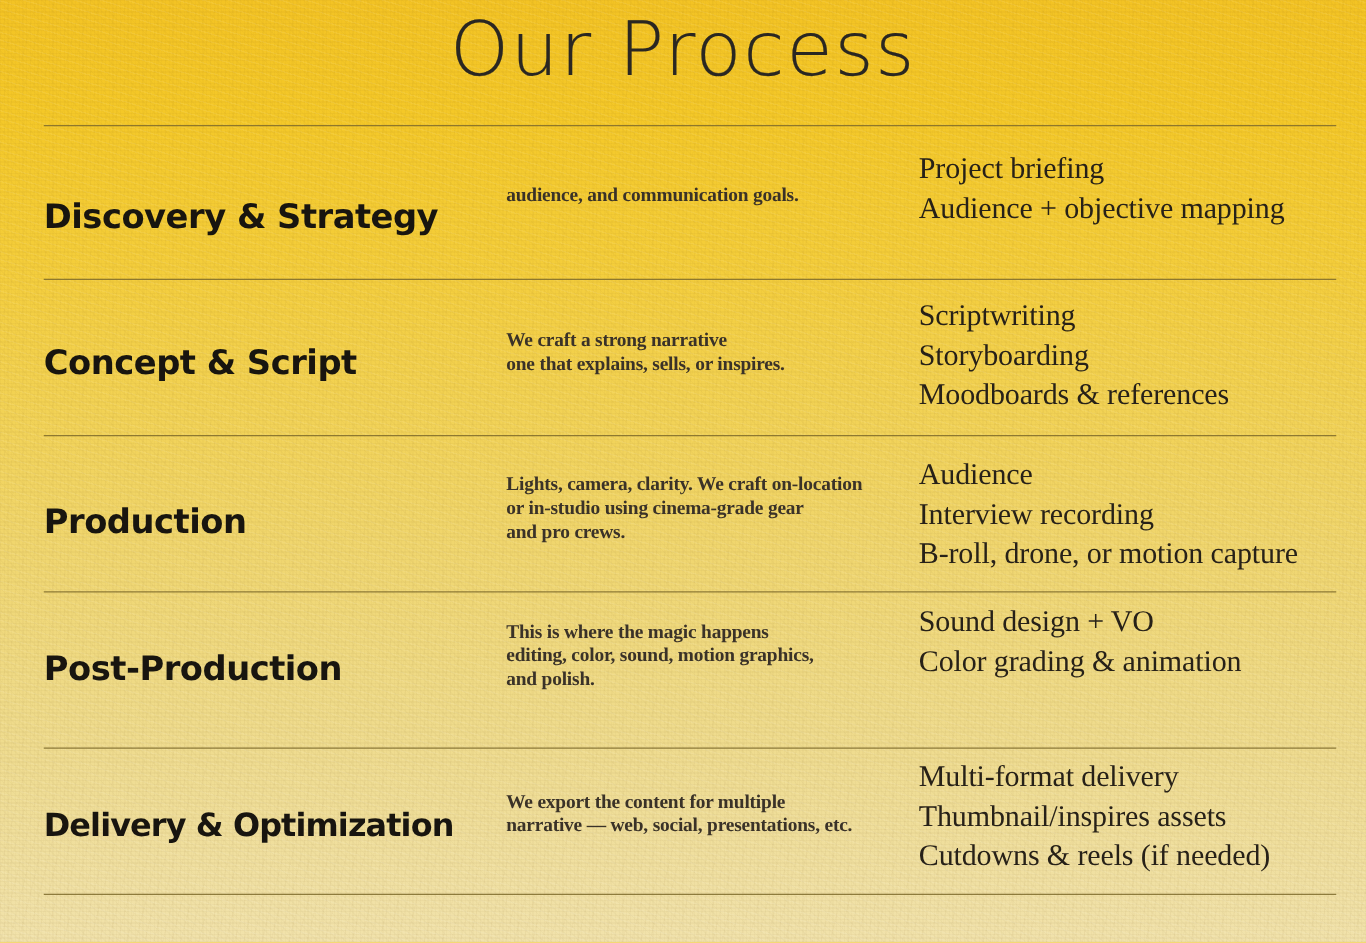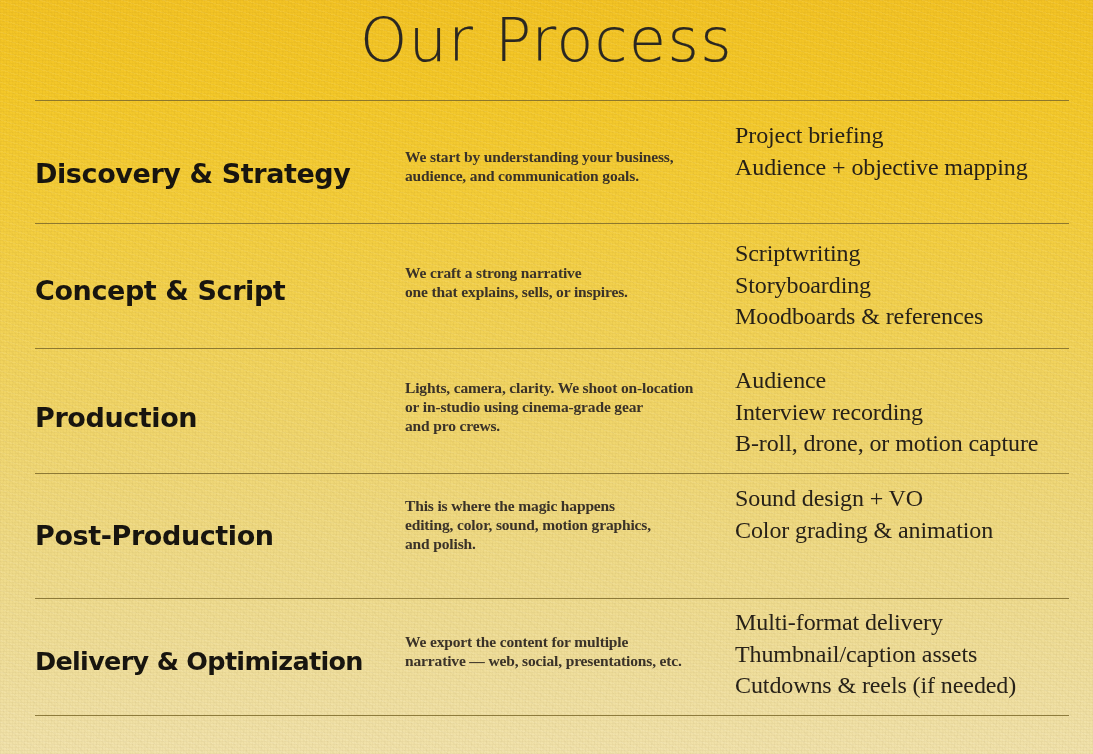--- a/index.html
+++ b/index.html
@@ -169,21 +169,20 @@
     <div class="rule" style="top:348px;"></div>
     <div class="rule" style="top:473px;"></div>
     <div class="rule" style="top:598px;"></div>
     <div class="rule" style="top:715px;"></div>
 
     <div class="row" style="top:120px;">
       <div class="col-step" style="height:96px;">
         <div class="step-title">Discovery &amp; Strategy</div>
       </div>
       <div class="col-desc" style="padding-top:27px;">
-        <div class="desc-line">We start by understanding your business,</div>
         <div class="desc-line">audience, and communication goals.</div>
       </div>
       <div class="col-bullets" style="padding-top:0px;">
         <div class="bullet">Project briefing</div>
         <div class="bullet">Audience + objective mapping</div>
       </div>
     </div>
 
     <div class="row" style="top:238px;">
       <div class="col-step" style="height:94px;">
@@ -198,21 +197,21 @@
         <div class="bullet">Storyboarding</div>
         <div class="bullet">Moodboards &amp; references</div>
       </div>
     </div>
 
     <div class="row" style="top:365px;">
       <div class="col-step" style="height:94px;">
         <div class="step-title">Production</div>
       </div>
       <div class="col-desc" style="padding-top:13px;">
-        <div class="desc-line">Lights, camera, clarity. We shoot on-location</div>
+        <div class="desc-line">Lights, camera, clarity. We craft on-location</div>
         <div class="desc-line">or in-studio using cinema-grade gear</div>
         <div class="desc-line">and pro crews.</div>
       </div>
       <div class="col-bullets" style="padding-top:0px;">
         <div class="bullet">Audience</div>
         <div class="bullet">Interview recording</div>
         <div class="bullet">B-roll, drone, or motion capture</div>
       </div>
     </div>
 
@@ -234,19 +233,19 @@
     <div class="row" style="top:607px;">
       <div class="col-step" style="height:96px;">
         <div class="step-title tight">Delivery &amp; Optimization</div>
       </div>
       <div class="col-desc" style="padding-top:25px;">
         <div class="desc-line">We export the content for multiple</div>
         <div class="desc-line">narrative — web, social, presentations, etc.</div>
       </div>
       <div class="col-bullets" style="padding-top:0px;">
         <div class="bullet">Multi-format delivery</div>
-        <div class="bullet">Thumbnail/caption assets</div>
+        <div class="bullet">Thumbnail/inspires assets</div>
         <div class="bullet">Cutdowns &amp; reels (if needed)</div>
       </div>
     </div>
 
   </div>
 </div>
 
 </body></html>

